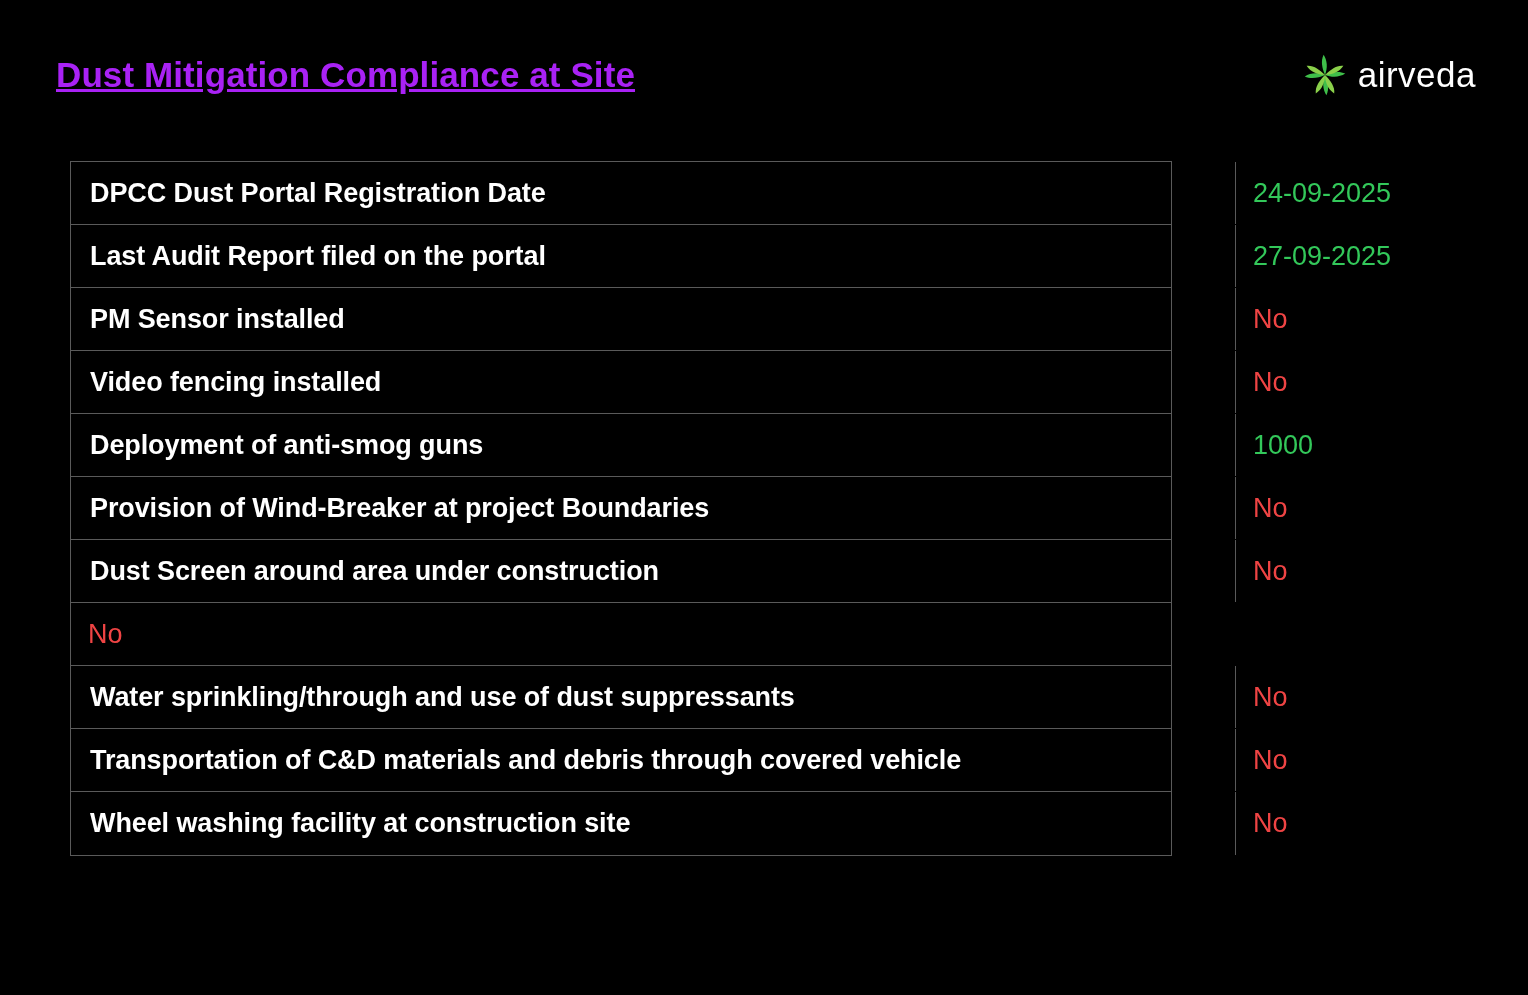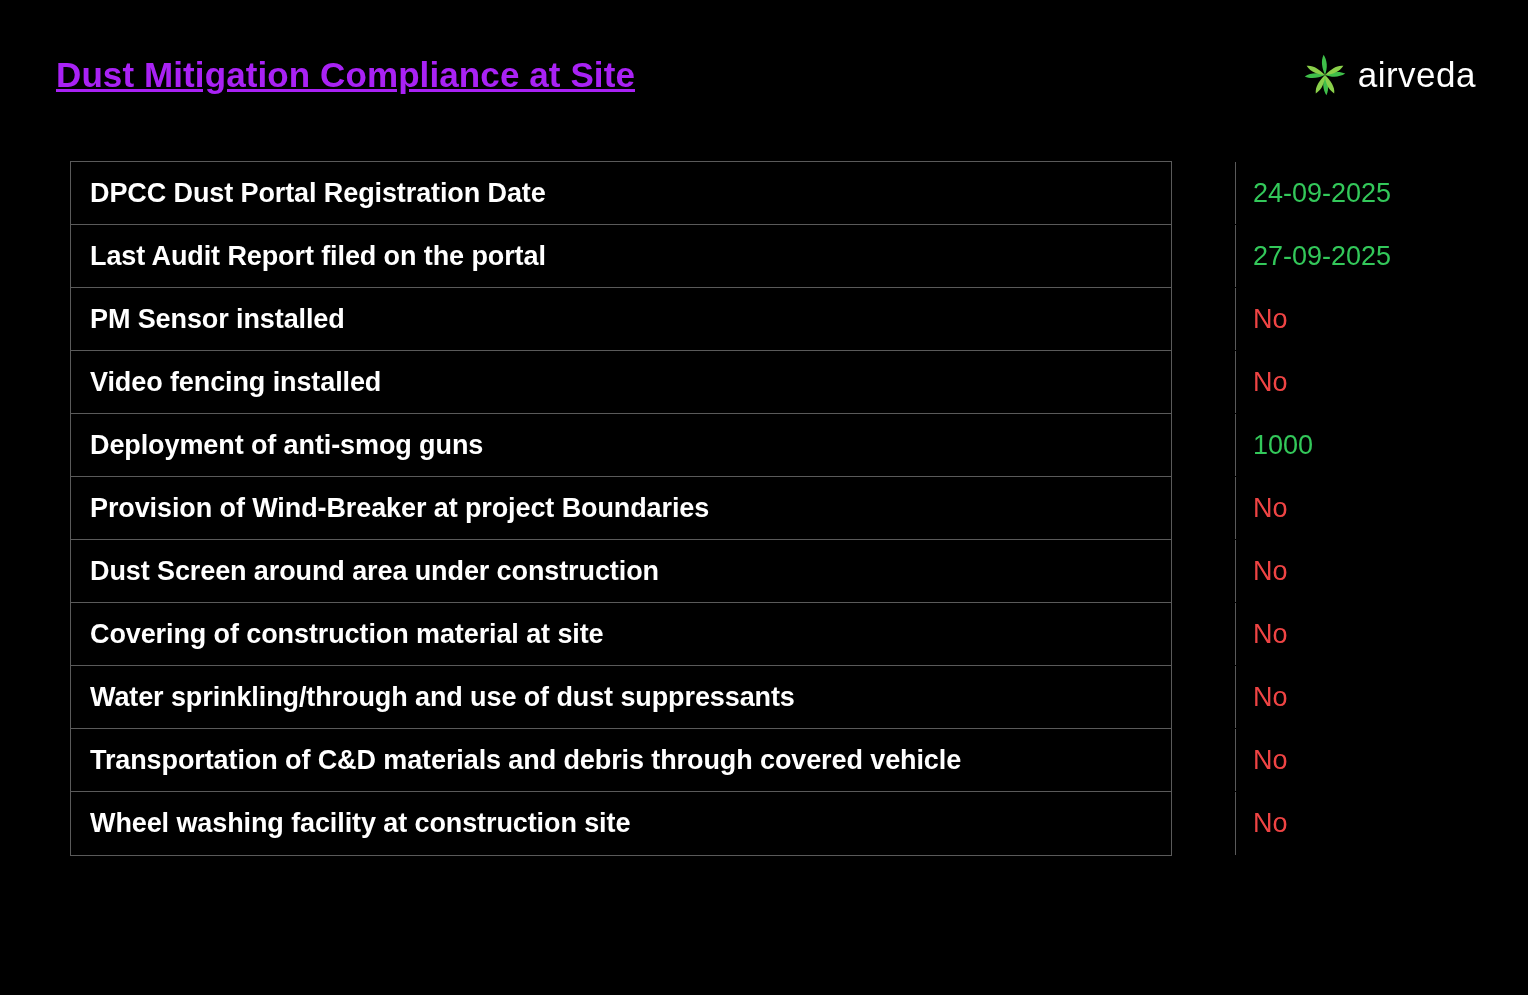--- a/index.html
+++ b/index.html
@@ -146,21 +146,20 @@
       </div>
       <div class="row">
         <div class="cell-label">Provision of Wind-Breaker at project Boundaries</div>
         <div class="cell-value val-white">No</div>
       </div>
       <div class="row">
         <div class="cell-label">Dust Screen around area under construction</div>
         <div class="cell-value val-white">No</div>
       </div>
       <div class="row">
-        <div class="cell-label">Covering of construction material at site</div>
         <div class="cell-value val-white">No</div>
       </div>
       <div class="row">
         <div class="cell-label">Water sprinkling/through and use of dust suppressants</div>
         <div class="cell-value val-white">No</div>
       </div>
       <div class="row">
         <div class="cell-label">Transportation of C&amp;D materials and debris through covered vehicle</div>
         <div class="cell-value val-white">No</div>
       </div>

